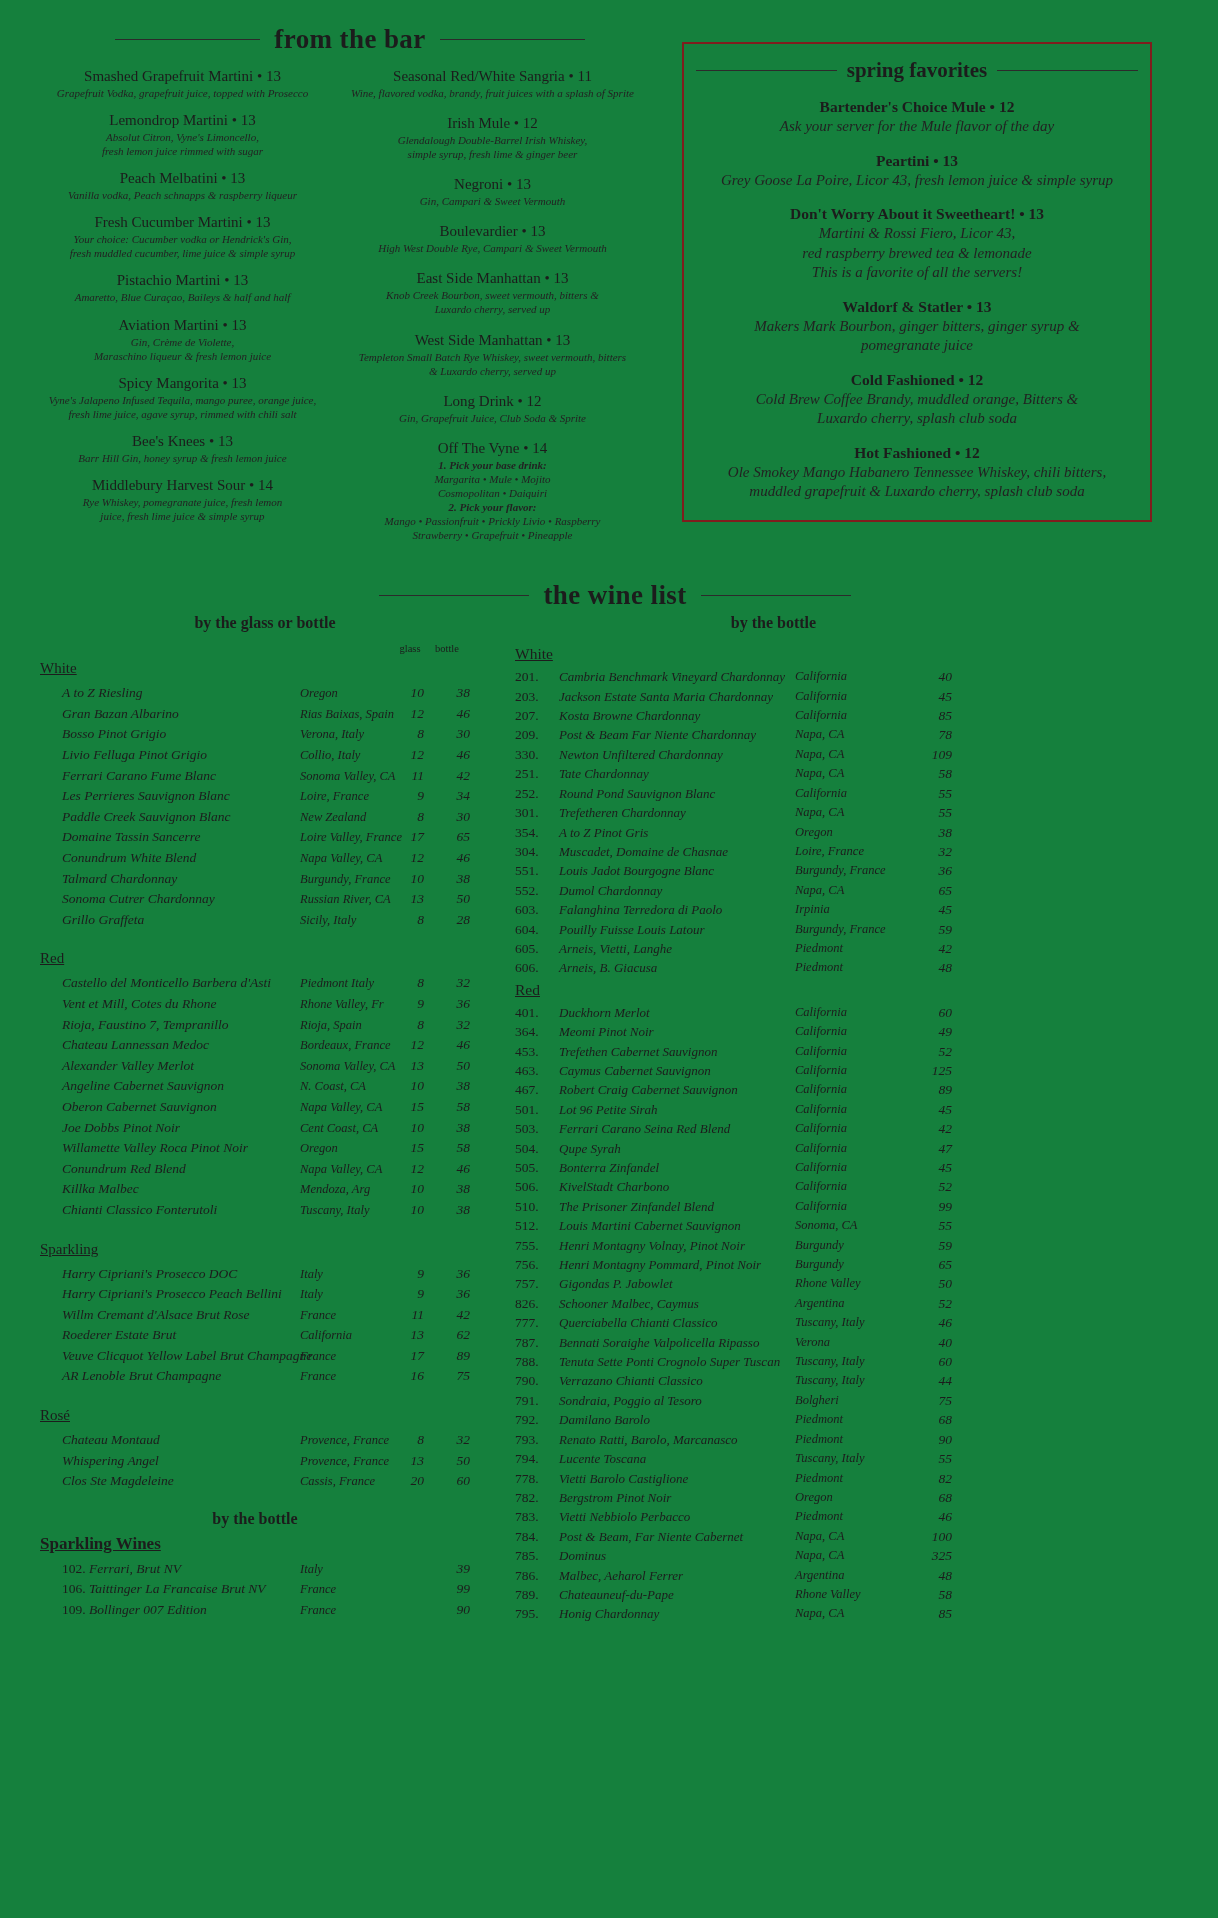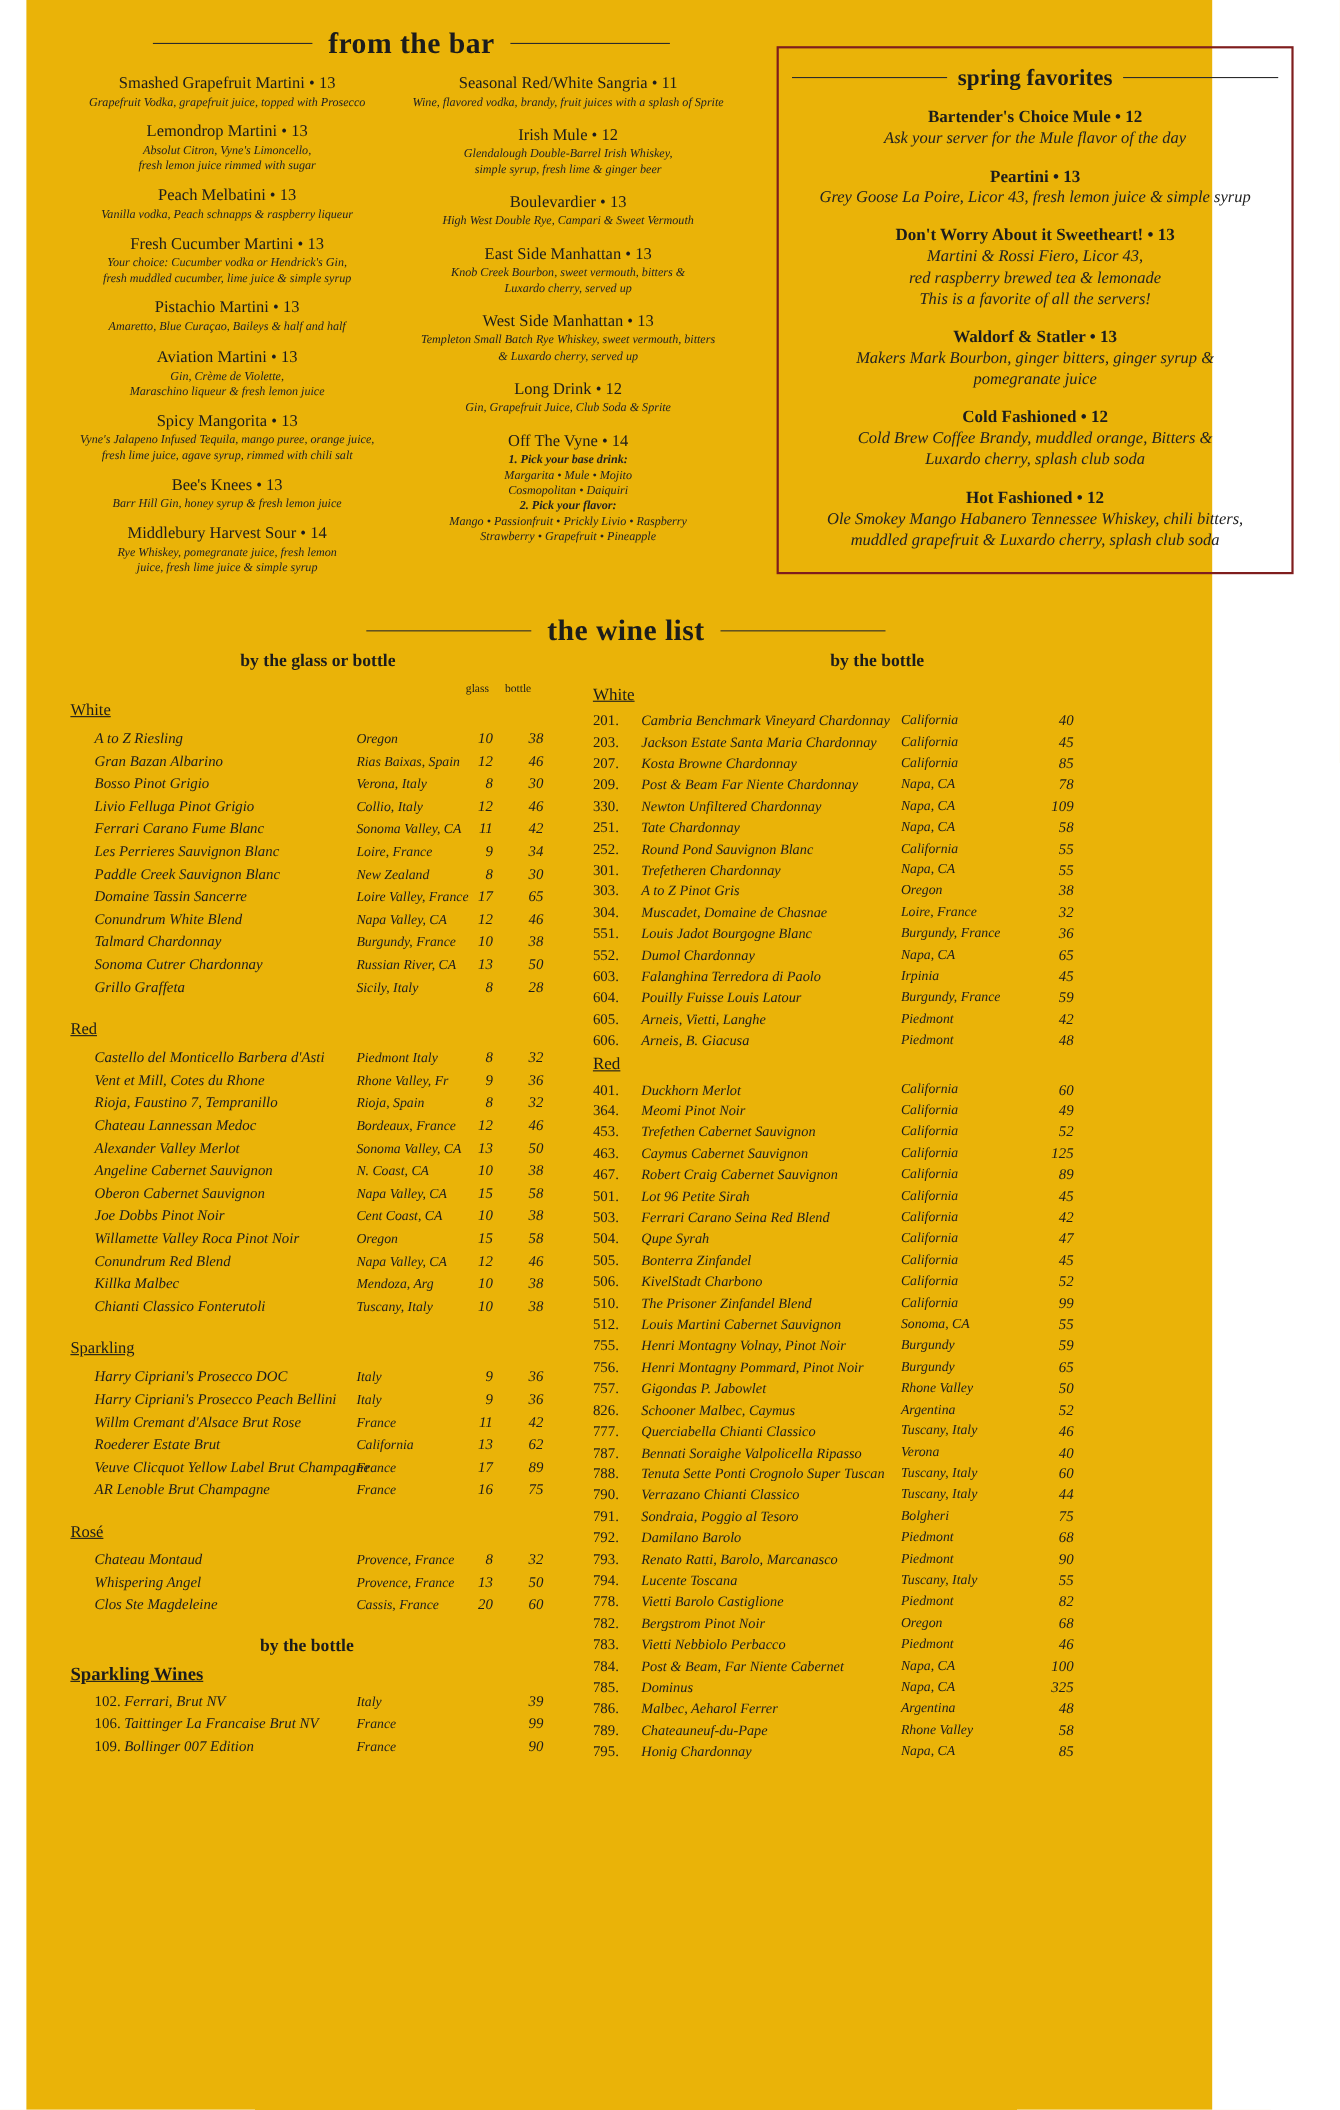--- a/index.html
+++ b/index.html
@@ -2,21 +2,21 @@
 <html><head>
 <meta charset="utf-8">
 <style>
   * { box-sizing: border-box; margin: 0; padding: 0; }
   html, body { background: #fff; }
   body {
     width: 1218px;
     color: #1c1c1c;
     font-family: "Liberation Serif", "DejaVu Serif", serif;
   }
-  .page { width: 1078px; min-height: 1918px; padding: 24px 28px 40px 40px; background: #eab308; margin-left: 24px; }
+  .page { width: 1218px; min-height: 1918px; padding: 24px 28px 40px 40px; background: #15803d; }
 
   
   .top { display: flex; align-items: flex-start; }
   .bar-area { width: 620px; flex: 0 0 620px; }
 
   .title-row { display: flex; align-items: center; justify-content: center; gap: 14px; }
   .title-row .rule { height: 1px; background: #2b2b2b; width: 145px; }
   h1.big-title { font-size: 27px; font-weight: bold; letter-spacing: .4px; white-space: nowrap; }
 
   .bar-cols { display: flex; margin-top: 12px; }
@@ -168,20 +168,26 @@
               <div class="bi-name">Seasonal Red/White Sangria • 11</div>
               <div class="bi-desc">
                 <div class="ds-line">Wine, flavored vodka, brandy, fruit juices with a splash of Sprite</div>
               </div>
             </div>
             <div class="bar-item">
               <div class="bi-name">Irish Mule • 12</div>
               <div class="bi-desc">
                 <div class="ds-line">Glendalough Double-Barrel Irish Whiskey,
 simple syrup, fresh lime &amp; ginger beer</div>
+              </div>
+            </div>
+            <div class="bar-item">
+              <div class="bi-name">Negroni • 13</div>
+              <div class="bi-desc">
+                <div class="ds-line">Gin, Campari &amp; Sweet Vermouth</div>
               </div>
             </div>
             <div class="bar-item">
               <div class="bi-name">Boulevardier • 13</div>
               <div class="bi-desc">
                 <div class="ds-line">High West Double Rye, Campari &amp; Sweet Vermouth</div>
               </div>
             </div>
             <div class="bar-item">
               <div class="bi-name">East Side Manhattan • 13</div>
@@ -544,21 +550,21 @@
             <span class="r-region">California</span>
             <span class="r-price">55</span>
           </div>
           <div class="r-row">
             <span class="r-num row-num">301.</span>
             <span class="r-name">Trefetheren Chardonnay</span>
             <span class="r-region">Napa, CA</span>
             <span class="r-price">55</span>
           </div>
           <div class="r-row">
-            <span class="r-num row-num">303.</span>
+            <span class="r-num row-num">354.</span>
             <span class="r-name">A to Z Pinot Gris</span>
             <span class="r-region">Oregon</span>
             <span class="r-price">38</span>
           </div>
           <div class="r-row">
             <span class="r-num row-num">304.</span>
             <span class="r-name">Muscadet, Domaine de Chasnae</span>
             <span class="r-region">Loire, France</span>
             <span class="r-price">32</span>
           </div>

